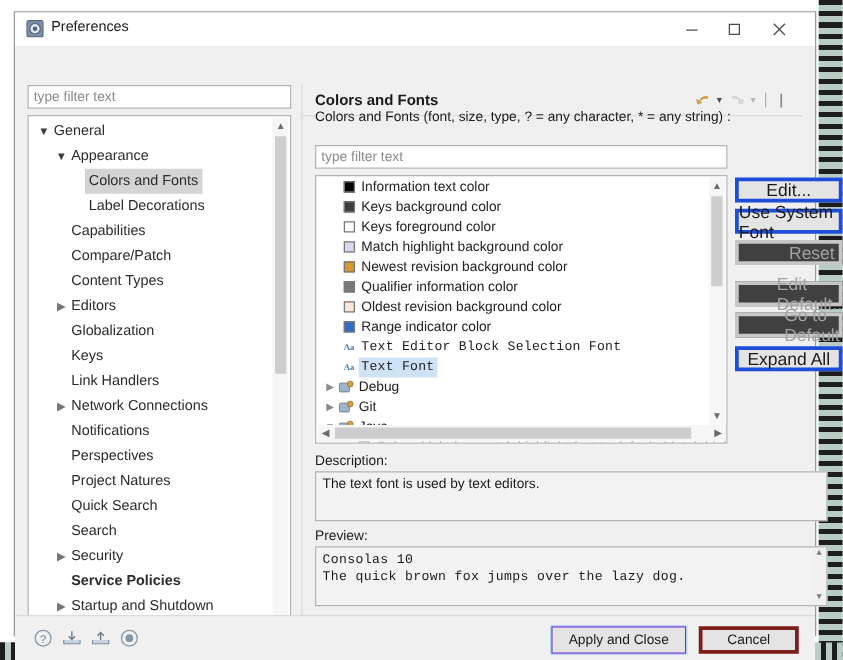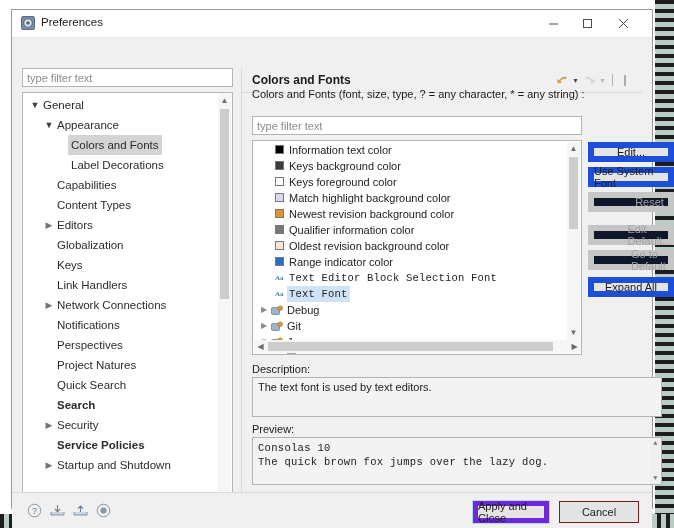--- a/index.html
+++ b/index.html
@@ -206,26 +206,26 @@
   }
   .hsb-arrow { position: absolute; top: 0; width: 13px; height: 13px; text-align: center; line-height: 13px; font-size: 8px; color: #6b6b6b; }
   #cf-hsb-thumb { position: absolute; left: 14px; top: 2px; width: 285px; height: 9px; background: #cdcdcd; }
 
   
   .rbtn {
     position: absolute; left: 346px;
     width: 86px; height: 20px;
     box-sizing: border-box;
     background: #e4e4e4;
-    border: 6px solid #1d4ed8;
-    font-size: 11px; color: #1a1a1a;
+    border: 3px solid #1d4ed8;
+    font-size: 14px; color: #1a1a1a;
     display: flex; align-items: center; justify-content: center;
     font-family: "Liberation Sans", sans-serif;
   }
-  .rbtn.disabled { color: #a2a2a2; border-color: #c6c6c6; background: #0f172a; padding-left: 37px; }
+  .rbtn.disabled { color: #a2a2a2; border-color: #c6c6c6; background: #404040; padding-left: 37px; }
 
   
   #desc-label { position: absolute; left: 10px; top: 295px; font-size: 11px; }
   #desc-box {
     position: absolute; left: 10px; top: 309px;
     width: 410px; height: 40px;
     box-sizing: border-box;
     border: 1px solid #b4b4b4; background: #f3f3f3;
     font-size: 11px; padding: 3px 5px; color: #1a1a1a;
   }
@@ -261,25 +261,25 @@
     position: absolute; left: 0; bottom: 0;
     width: 640px; height: 40px;
     background: #f0f0f0;
     border-top: 1px solid #dadada;
   }
   #status-icons { position: absolute; left: 14px; top: 9px; display: flex; gap: 6px; align-items: center; }
   .sico { width: 17px; height: 17px; display: inline-flex; align-items: center; justify-content: center; }
   .fbtn {
     position: absolute; top: 8px; height: 22px;
     box-sizing: border-box;
-    background: #e4e4e4; border: 1px solid #7f1d1d;
+    background: #e4e4e4; border: 3px solid #7f1d1d;
     font-size: 11px; color: #1a1a1a;
     display: flex; align-items: center; justify-content: center;
   }
-  #btn-apply-close { right: 103px; width: 76px; border: 5px solid #6d28d9; outline: 1px solid #b8d6f0; }
+  #btn-apply-close { right: 103px; width: 108px; border: 1px solid #6d28d9; outline: 1px solid #b8d6f0; }
   #btn-cancel { right: 13px; width: 80px; }
 </style>
 </head>
 <body>
 
 <div id="frame">
   <div id="frame-inner"></div>
   <div class="stripe-right"></div>
   <div class="stripe-bottom"></div>
 </div>
@@ -330,20 +330,23 @@
           <div class="tnode sel">
             <span class="lbl" style="left: 48px;">Colors and Fonts</span>
           </div>
           <div class="tnode">
             <span class="lbl" style="left: 48px;">Label Decorations</span>
           </div>
           <div class="tnode">
             <span class="lbl" style="left: 34px;">Capabilities</span>
           </div>
           <div class="tnode">
+            <span class="lbl" style="left: 34px;">Compare/Patch</span>
+          </div>
+          <div class="tnode">
             <span class="lbl" style="left: 34px;">Content Types</span>
           </div>
           <div class="tnode">
             <span class="arrow" style="left: 20px;">▶</span>
             <span class="lbl" style="left: 34px;">Editors</span>
           </div>
           <div class="tnode">
             <span class="lbl" style="left: 34px;">Globalization</span>
           </div>
           <div class="tnode">
@@ -362,21 +365,21 @@
           <div class="tnode">
             <span class="lbl" style="left: 34px;">Perspectives</span>
           </div>
           <div class="tnode">
             <span class="lbl" style="left: 34px;">Project Natures</span>
           </div>
           <div class="tnode">
             <span class="lbl" style="left: 34px;">Quick Search</span>
           </div>
           <div class="tnode">
-            <span class="lbl" style="left: 34px; font-weight: bold;">Search</span>
+            <span class="lbl" style="left: 34px;">Search</span>
           </div>
           <div class="tnode">
             <span class="arrow" style="left: 20px;">▶</span>
             <span class="lbl" style="left: 34px;">Security</span>
           </div>
           <div class="tnode">
             <span class="lbl" style="left: 34px; font-weight: bold;">Service Policies</span>
           </div>
           <div class="tnode">
             <span class="arrow" style="left: 20px;">▶</span>

